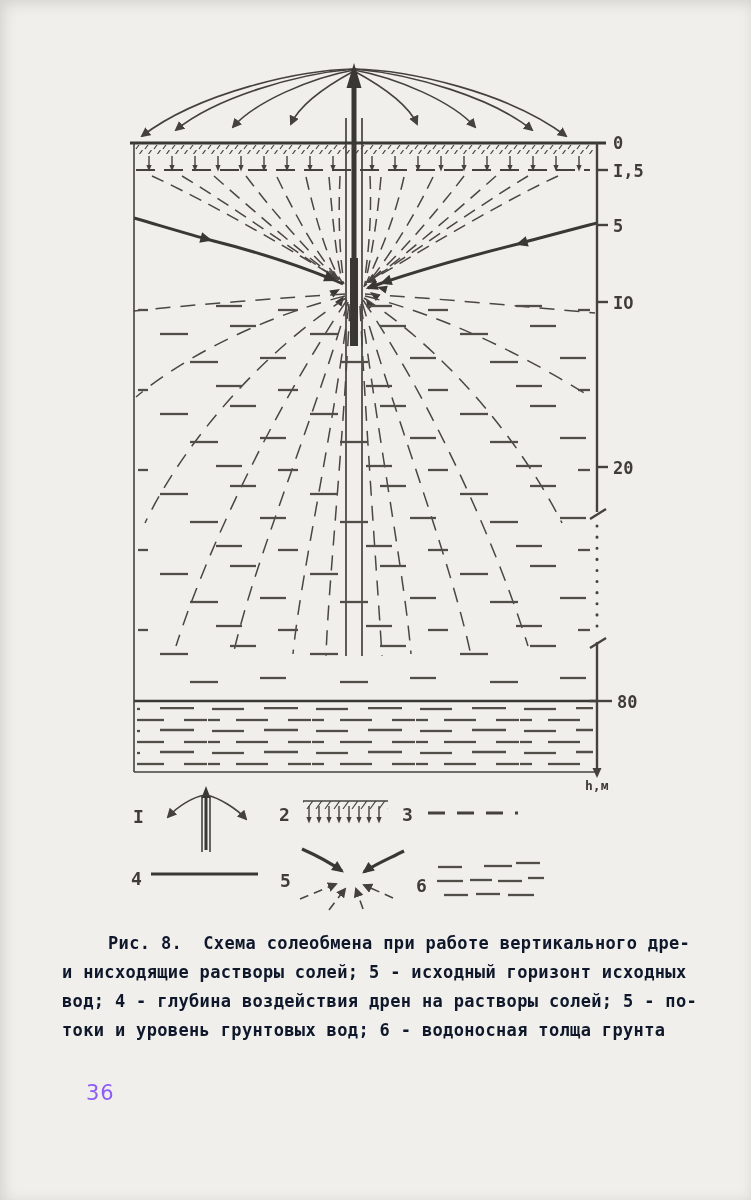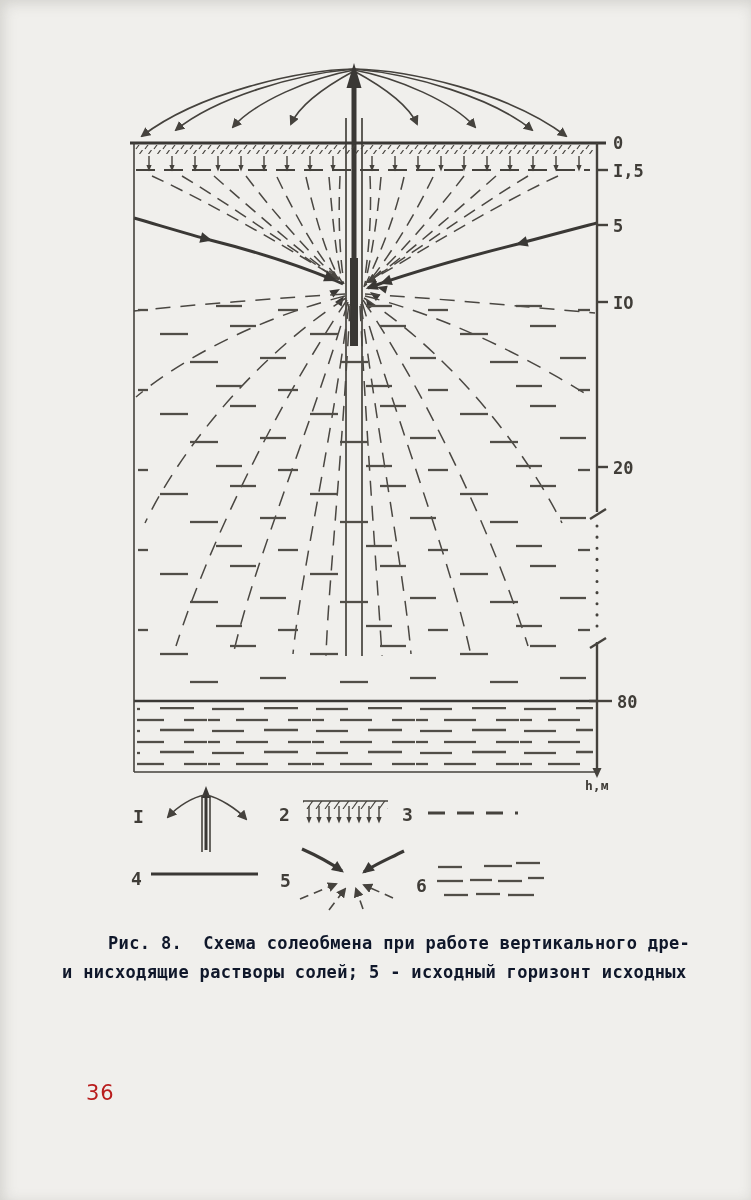--- a/index.html
+++ b/index.html
@@ -20,21 +20,21 @@
     position:absolute;left:62px;top:929px;width:642px;
     font-family:"DejaVu Sans Mono", monospace;
     font-weight:700;font-size:17px;line-height:29px;
     letter-spacing:.35px;color:#0f172a;
   }
   .caption .ln{white-space:pre;}
   .caption .ln.first{text-indent:46px;}
   .pageno{
     position:absolute;left:86px;top:1081px;
     font-family:"DejaVu Sans", sans-serif;
-    font-size:21px;color:#b91c1c;letter-spacing:1px;
+    font-size:21px;color:#8b5cf6;letter-spacing:1px;
   }
   text{font-family:"DejaVu Sans Mono", monospace;font-weight:700;fill:#403d38;}
 </style>
 </head>
 <body>
 
 <div class="page">
 
 <svg width="751" height="1200" viewBox="0 0 751 1200">
   <defs>
@@ -268,17 +268,19 @@
       <line x1="444" y1="895" x2="468" y2="895"></line>
       <line x1="476" y1="894" x2="500" y2="894"></line>
       <line x1="508" y1="895" x2="534" y2="895"></line>
     </g>
   </g>
 </svg>
 
 <div class="caption">
   <div class="ln first">Рис. 8.  Схема солеобмена при работе вертикального дре-</div>
   <div class="ln">и нисходящие растворы солей; 5 - исходный горизонт исходных</div>
+  <div class="ln">вод; 4 - глубина воздействия дрен на растворы солей; 5 - по-</div>
+  <div class="ln">токи и уровень грунтовых вод; 6 - водоносная толща грунта</div>
 </div>
 
 <div class="pageno">36</div>
 
 </div>
 
 </body></html>

